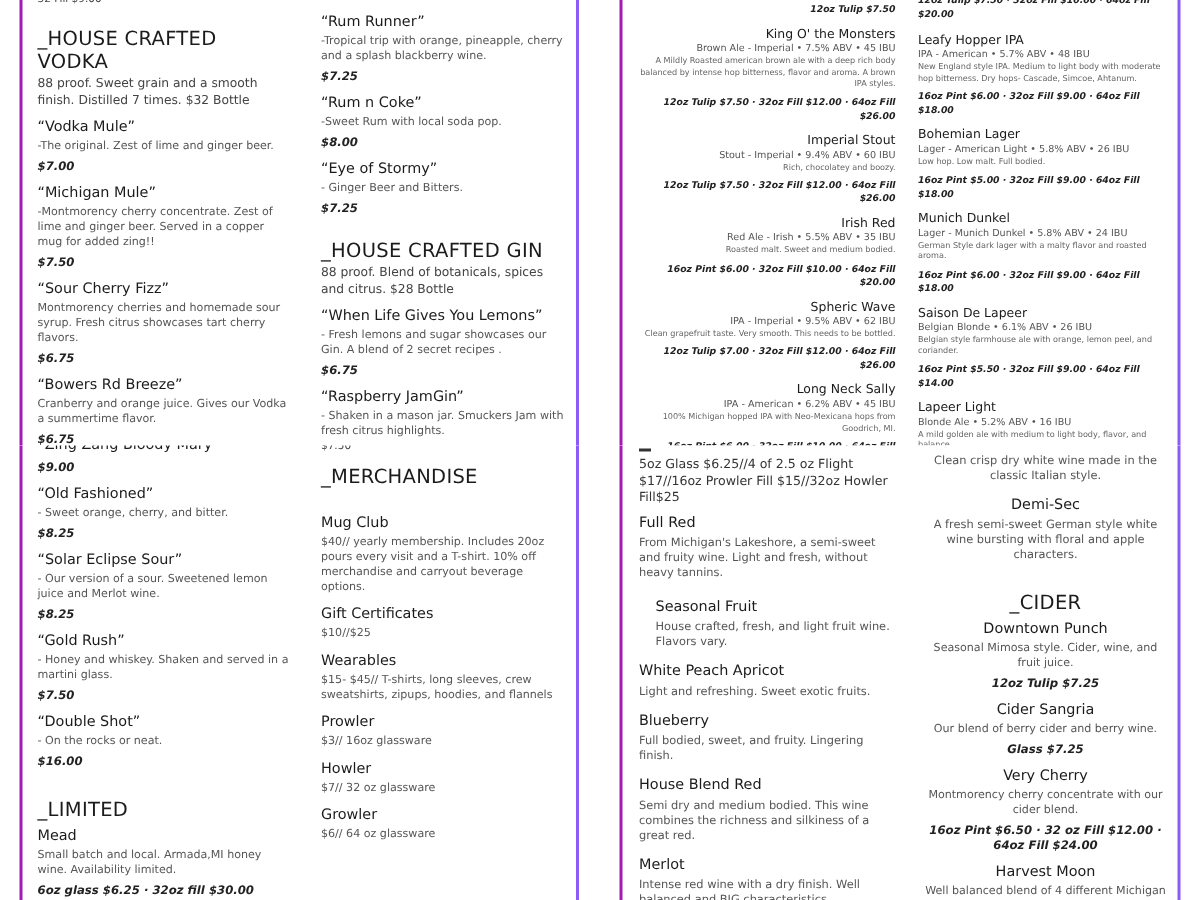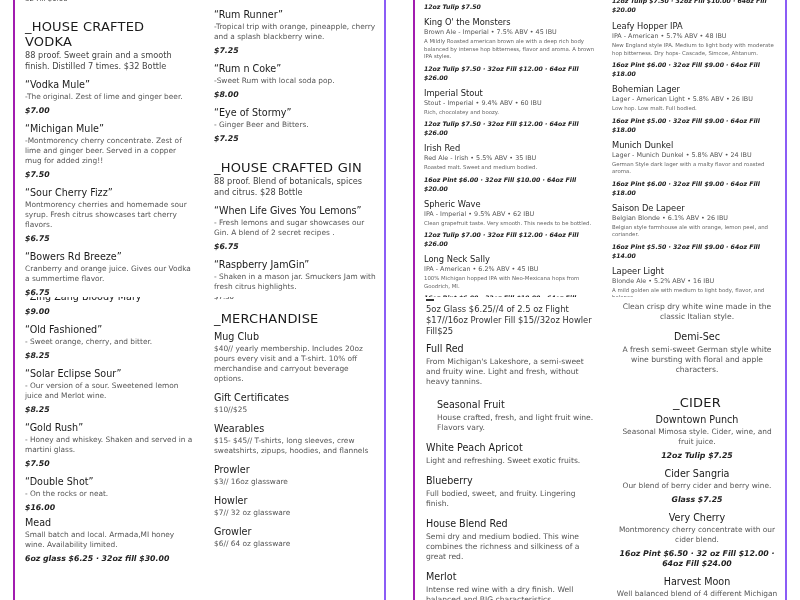--- a/index.html
+++ b/index.html
@@ -96,21 +96,21 @@
     </div>
     <div class="item">
       <div class="item-name">“Raspberry JamGin”</div>
       <div class="item-desc">- Shaken in a mason jar. Smuckers Jam with fresh citrus highlights.</div>
       <div class="item-price">$7.50</div>
     </div>
   </div>
 </div>
 
 <div class="panel bl" style="left:413px; top:0; width:188px; height:297px;">
-  <div class="inner" style="top:2px; padding-left:9px; padding-right:4px;">
+  <div class="inner" style="top:2px; padding-left:9px; padding-right:4px;text-align:right;">
     <div class="b-price" style="margin-top:0;">12oz Tulip $7.50</div>
     <div class="b-item">
       <div class="b-name">King O' the Monsters</div>
       <div class="b-style">Brown Ale - Imperial • 7.5% ABV • 45 IBU</div>
       <div class="b-desc">A Mildly Roasted american brown ale with a deep rich body balanced by intense hop bitterness, flavor and aroma. A brown IPA styles.</div>
       <div class="b-price">12oz Tulip $7.50 · 32oz Fill $12.00 · 64oz Fill $26.00</div>
     </div>
     <div class="b-item">
       <div class="b-name">Imperial Stout</div>
       <div class="b-style">Stout - Imperial • 9.4% ABV • 60 IBU</div>
@@ -195,33 +195,34 @@
     <div class="item">
       <div class="item-name">“Gold Rush”</div>
       <div class="item-desc">- Honey and whiskey. Shaken and served in a martini glass.</div>
       <div class="item-price">$7.50</div>
     </div>
     <div class="item">
       <div class="item-name">“Double Shot”</div>
       <div class="item-desc">- On the rocks or neat.</div>
       <div class="item-price">$16.00</div>
     </div>
+    <div class="sec-title" style="margin-top:20px;">_LIMITED</div>
     <div class="item" style="margin-top:4px;">
       <div class="item-name">Mead</div>
       <div class="item-desc">Small batch and local. Armada,MI honey wine. Availability limited.</div>
       <div class="item-price">6oz glass $6.25 · 32oz fill $30.00</div>
     </div>
   </div>
 </div>
 
 <div class="panel br" style="left:200px; top:297px; width:186px; height:303px;">
   <div class="inner" style="top:-4px; padding-left:14px; padding-right:6px;">
     <div class="cut">$7.50</div>
     <div class="sec-title" style="margin-top:10px;">_MERCHANDISE</div>
-    <div class="m-item" style="margin-top:5px;">
+    <div class="m-item" style="margin-top:17px;">
       <div class="m-name">Mug Club</div>
       <div class="m-desc">$40// yearly membership. Includes 20oz pours every visit and a T-shirt. 10% off merchandise and carryout beverage options.</div>
     </div>
     <div class="m-item">
       <div class="m-name">Gift Certificates</div>
       <div class="m-desc">$10//$25</div>
     </div>
     <div class="m-item">
       <div class="m-name">Wearables</div>
       <div class="m-desc">$15- $45// T-shirts, long sleeves, crew sweatshirts, zipups, hoodies, and flannels</div>

